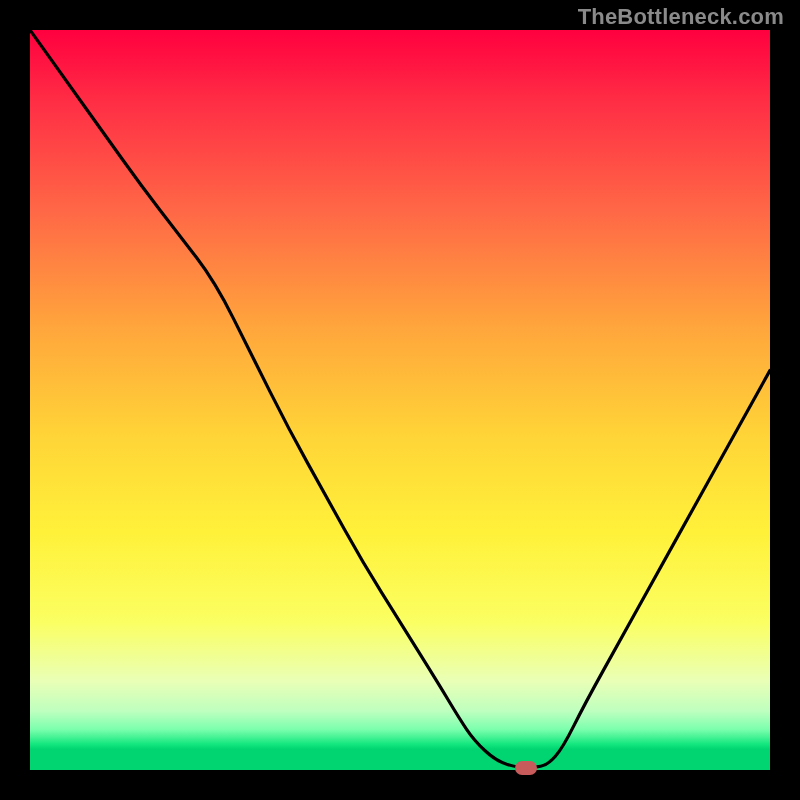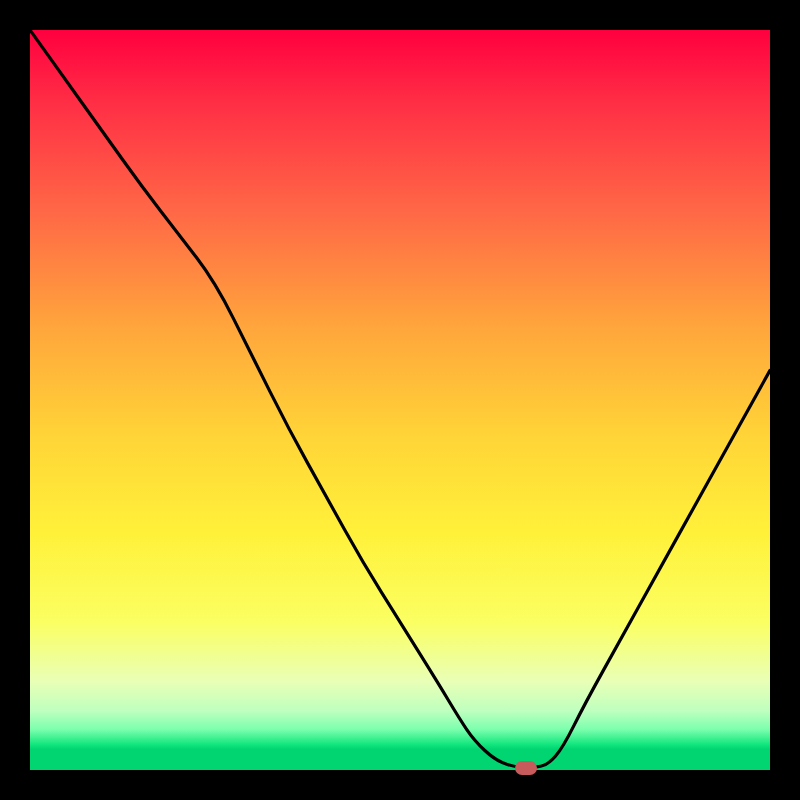--- a/index.html
+++ b/index.html
@@ -65,20 +65,21 @@
     background: #c75a5a;
     transform: translate(-50%, -50%);
     z-index: 5;
   }
 </style>
 </head>
 <body>
 
 <div class="container">
 
+  <div class="watermark">TheBottleneck.com</div>
 
   <div class="plot-area">
     <svg class="plot-svg" viewBox="0 0 740 740" preserveAspectRatio="none">
       <path id="curve-path" fill="none" stroke="#000000" stroke-width="3.2" stroke-linejoin="round" stroke-linecap="round" d="M 0 0 Q 0 0 18.5 25.899999999999977 Q 37 51.799999999999955 55.5 77.69999999999999 Q 74 103.60000000000002 92.5 129.5 Q 111 155.39999999999998 129.5 179.45 Q 148 203.5 166.5 227.54999999999998 Q 185 251.59999999999997 203.5 288.59999999999997 Q 222 325.59999999999997 240.5 362.59999999999997 Q 259 399.59999999999997 277.5 432.9 Q 296 466.2 314.5 499.5 Q 333 532.8 351.5 562.4 Q 370 592 388.5 621.6 Q 407.00000000000006 651.2 418.1 669.7 Q 429.2 688.2 436.6 699.3 Q 444 710.4 455.1 720.76 Q 466.2 731.12 477.3 734.45 Q 488.40000000000003 737.78 495.80000000000007 737.78 Q 503.20000000000005 737.78 510.6 736.3 Q 518 734.82 525.4 726.31 Q 532.8 717.8 543.9 695.5999999999999 Q 555 673.4 573.5 640.0999999999999 Q 592 606.8 610.5 573.5 Q 629 540.2 647.5 506.90000000000003 Q 666 473.6 684.5 440.3 Q 703 407 721.5 373.7 L 740 340.4"></path>
     </svg>
     <div id="marker" class="marker" style="left: 495.8px; top: 737.78px; background: rgb(199, 90, 90);"></div>
   </div>
 
 </div>
 

